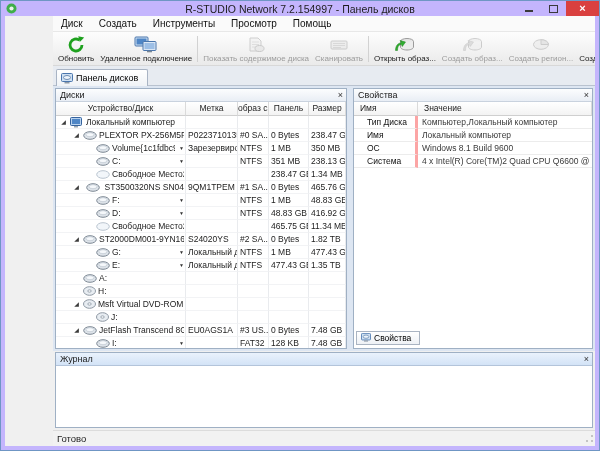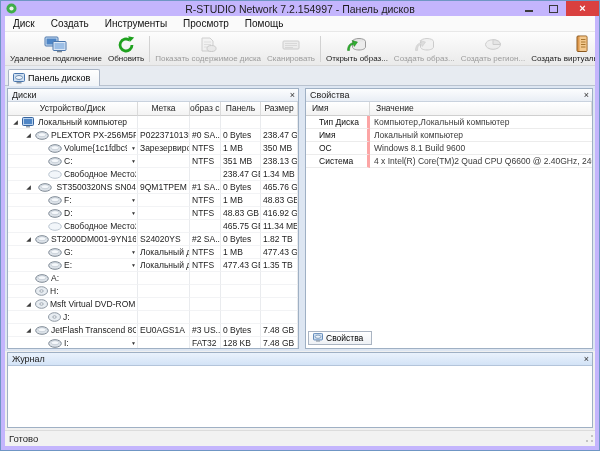--- a/index.html
+++ b/index.html
@@ -13,21 +13,21 @@
   .titlebar { height:15px; flex:none; position:relative; display:flex; align-items:center; padding-left:5px; }
   .app-icon { width:11px; height:11px; display:flex; z-index:2; }
   .title { position:absolute; left:0; right:0; text-align:center; font-size:10.5px; color:#1d1d1d; }
   .winbtns { margin-left:auto; display:flex; height:15px; z-index:2; }
   .wbtn { width:25px; height:15px; display:flex; align-items:center; justify-content:center; }
   .glyph-min { width:8px; height:2px; background:#3a3a3a; margin-top:5px; }
   .glyph-max { width:9px; height:8px; border:1px solid #3a3a3a; background:transparent; }
   .wbtn.close { width:33px; background:#d9403f; color:#fff; font-size:11px; font-weight:bold; line-height:11px; }
 
   
-  .client { flex:1; margin:0 4px 4px; background:#f0f0f0; display:flex; flex-direction:column; min-height:0; }
+  .client { flex:1; margin:0 4px 4px; background:#f0f0f0; display:flex; flex-direction:column; min-height:0;padding-left:48px; }
 
   .menubar { height:16px; flex:none; background:#fafafa; display:flex; align-items:center; font-size:10px; color:#111;
              border-bottom:1px solid #e8e8e8; }
   .menu-item { padding:0 8px; }
 
   .toolbar { height:34px; flex:none; background:linear-gradient(#fdfdfd,#eaeaea); border-bottom:1px solid #d8d8d8;
              display:flex; align-items:stretch; padding:1px 2px 0; overflow:hidden; }
   .tbtn { display:flex; flex-direction:column; align-items:center; justify-content:space-between;
           padding:2px 3px 2px; font-size:8px; color:#1a1a1a; white-space:nowrap; }
   .tbtn .ticon { height:18px; display:flex; align-items:center; }
@@ -117,38 +117,38 @@
         <span class="menu-item">Диск</span>
         <span class="menu-item">Создать</span>
         <span class="menu-item">Инструменты</span>
         <span class="menu-item">Просмотр</span>
         <span class="menu-item">Помощь</span>
       </div>
 
     <div class="toolbar">
       <div class="tbtn">
           <span class="ticon">
+            <svg width="18" height="17" viewBox="0 0 18 17">
+              <path d="M15 9a6 6 0 1 1-2.4-4.8" fill="none" stroke="#1ea11e" stroke-width="2.8"></path>
+              <path d="M11.2 0.2 L17.2 1.6 L12.8 6 Z" fill="#1ea11e"></path>
+            </svg>
+          </span>
+          <span>Обновить</span>
+        </div>
+        <div class="tbtn">
+          <span class="ticon">
             <svg width="24" height="17" viewBox="0 0 24 17">
               <rect x="1" y="1" width="13" height="9" rx="1" fill="#cfe0f2" stroke="#4a76ad"></rect>
               <rect x="2.5" y="2.5" width="10" height="6" fill="#4f86c6"></rect>
               <rect x="9" y="5.5" width="13" height="9" rx="1" fill="#dbe7f5" stroke="#4a76ad"></rect>
               <rect x="10.5" y="7" width="10" height="6" fill="#9dbfe6"></rect>
               <rect x="13" y="14.8" width="5" height="1.5" fill="#7b8794"></rect>
             </svg>
           </span>
           <span>Удаленное подключение</span>
-        </div>
-        <div class="tbtn">
-          <span class="ticon">
-            <svg width="18" height="17" viewBox="0 0 18 17">
-              <path d="M15 9a6 6 0 1 1-2.4-4.8" fill="none" stroke="#1ea11e" stroke-width="2.8"></path>
-              <path d="M11.2 0.2 L17.2 1.6 L12.8 6 Z" fill="#1ea11e"></path>
-            </svg>
-          </span>
-          <span>Обновить</span>
         </div>
         <span class="tsep"></span>
         <div class="tbtn dis">
           <span class="ticon">
             <svg width="20" height="17" viewBox="0 0 20 17">
               <path d="M4 2h8l3 3v10H4z" fill="#ededed" stroke="#9d9d9d"></path>
               <path d="M6 6h7M6 8.5h7M6 11h5" stroke="#c2c2c2"></path>
               <ellipse cx="13.5" cy="12.5" rx="4.5" ry="3" fill="#dcdcdc" stroke="#979797"></ellipse>
             </svg>
           </span>

